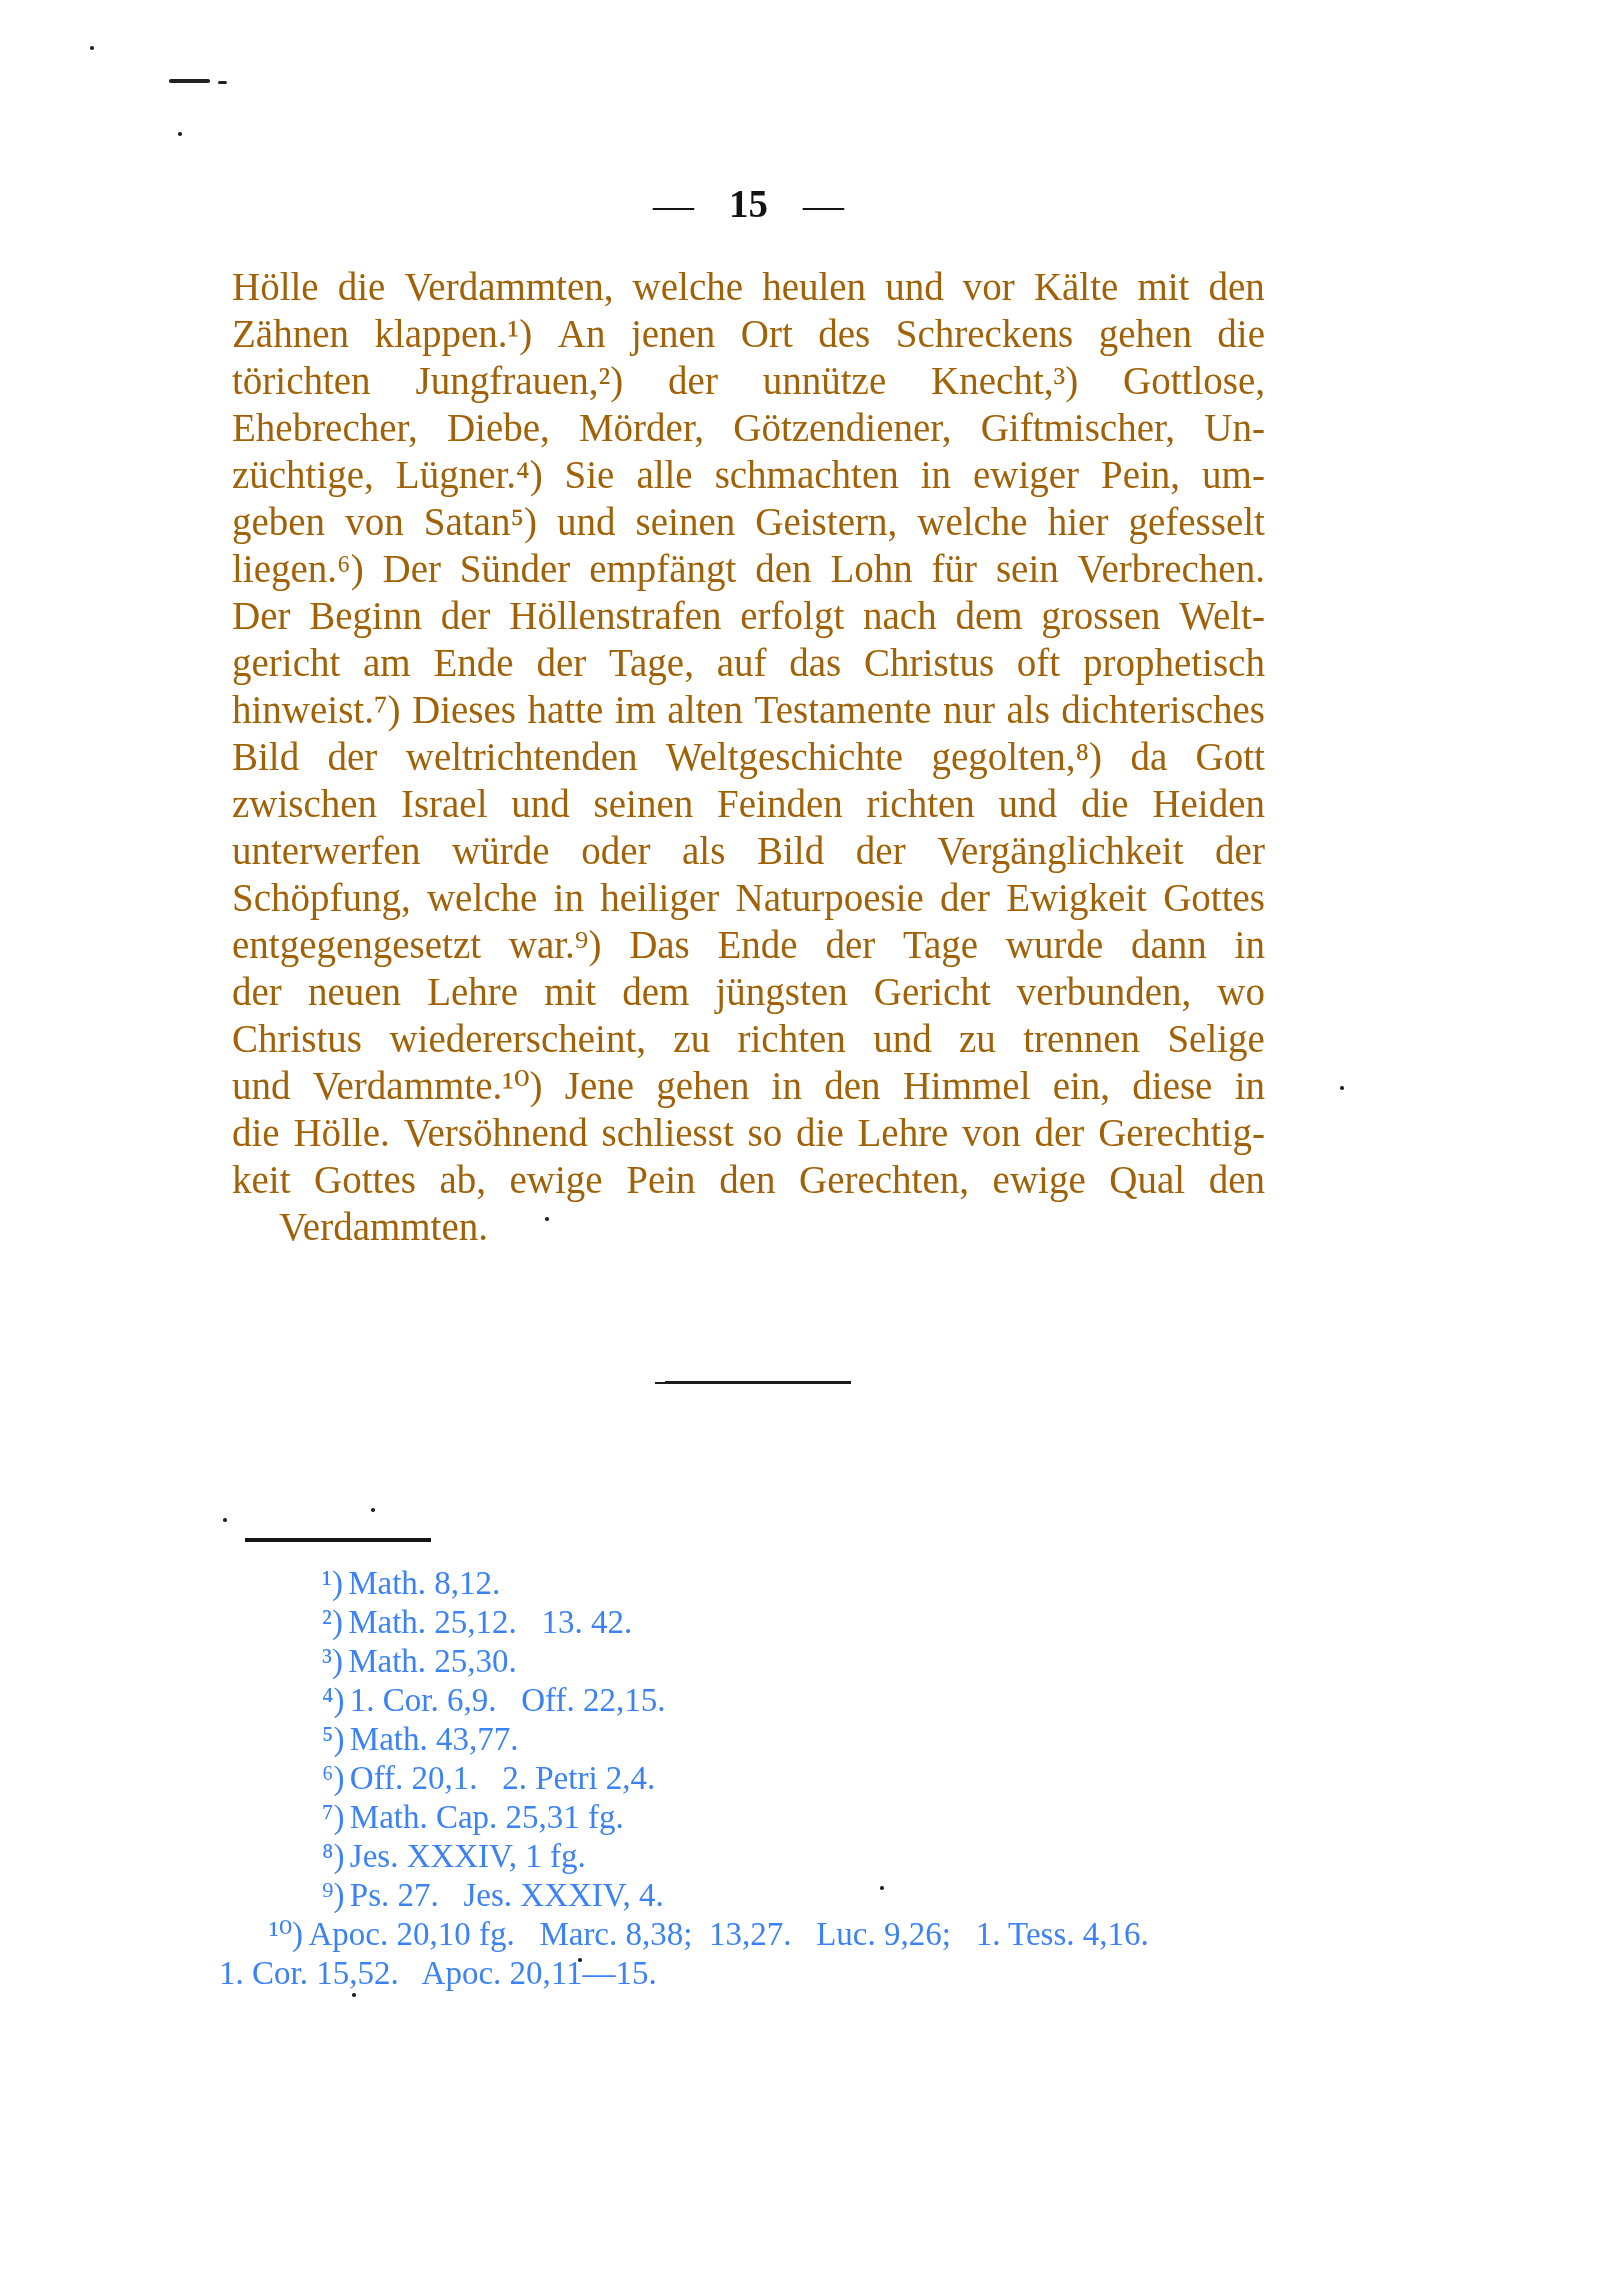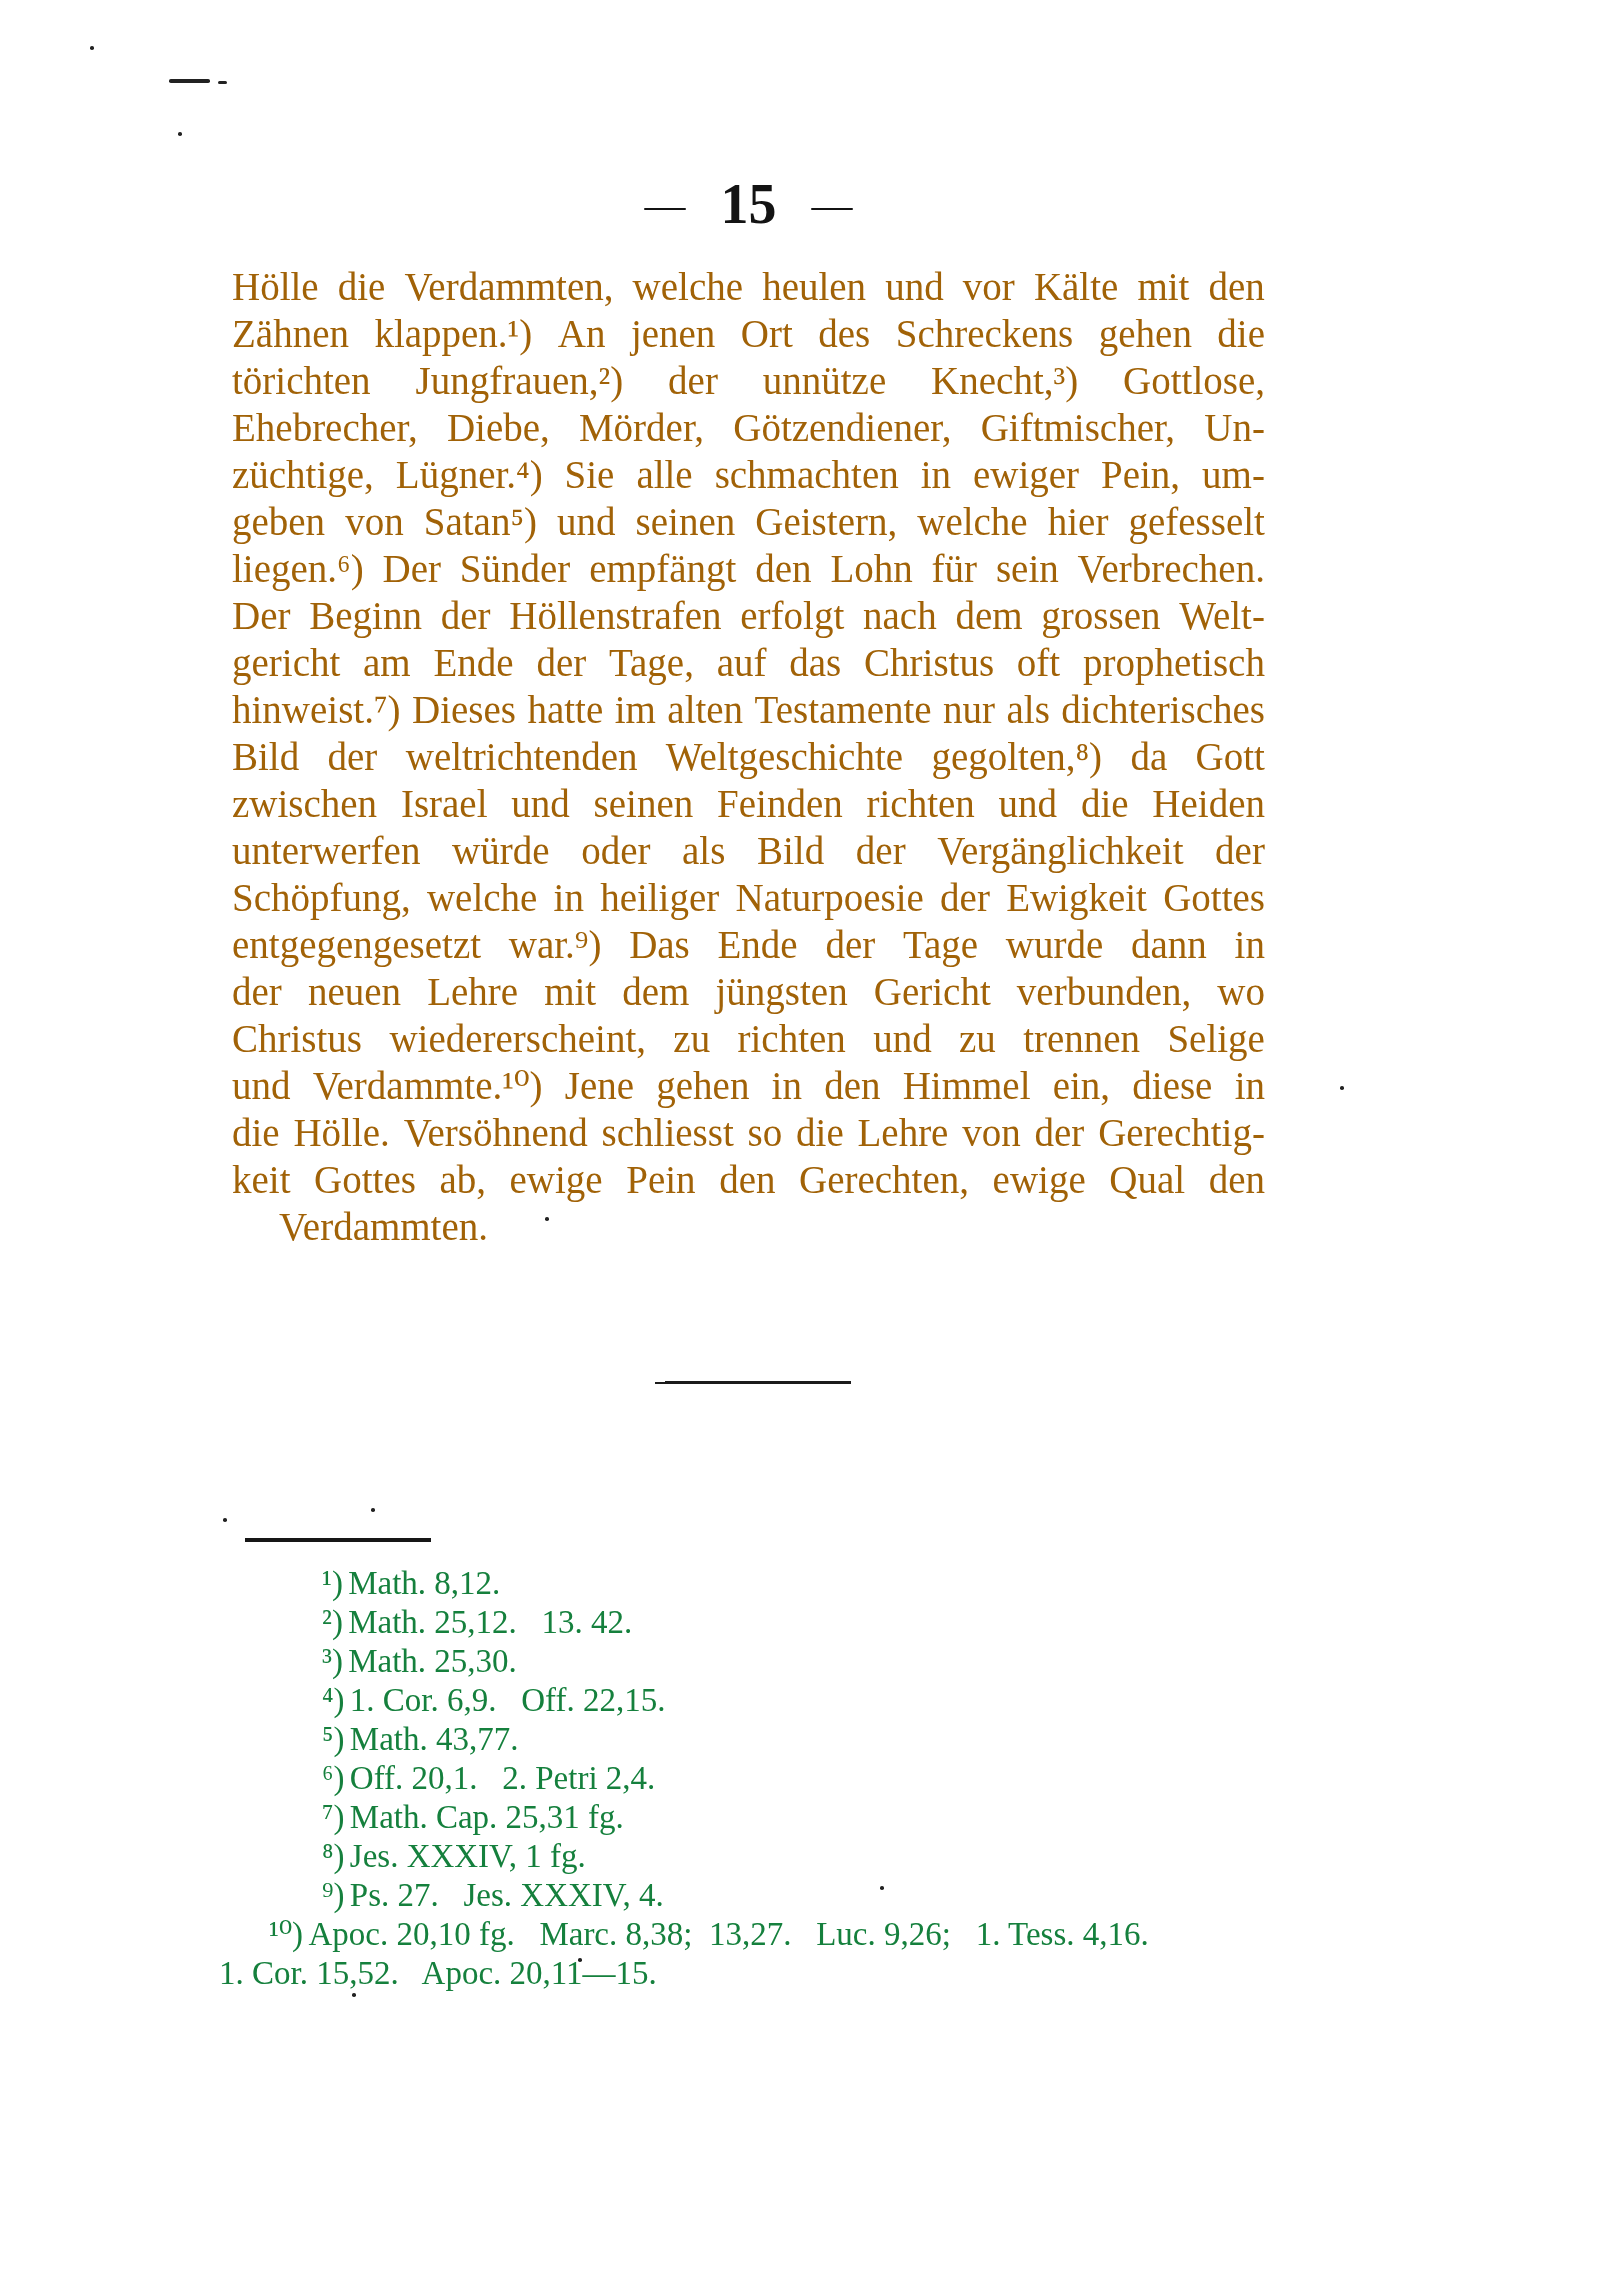--- a/index.html
+++ b/index.html
@@ -13,21 +13,21 @@
     overflow: hidden;
   }
   
   .header {
     position: absolute;
     left: 232px; top: 179px; width: 1033px; height: 49px;
     display: flex; justify-content: center; align-items: center; gap: 35px;
     font-size: 41px; color: #131313;
   }
   .header .dash { letter-spacing: 0; font-weight: 400; }
-  .header .pagenum { font-weight: 700; font-size: 56px; }
+  .header .pagenum { font-weight: 700; font-size: 39px; }
   
   .body-text {
     position: absolute;
     left: 232px; top: 263px; width: 1033px;
     font-size: 39px; line-height: 47px; color: #a16207;
   }
   .body-text .line {
     display: flex; justify-content: space-between;
     height: 47px; white-space: nowrap;
   }
@@ -44,21 +44,21 @@
   
   .footnote-rule {
     position: absolute;
     left: 245px; top: 1538px; width: 186px; height: 3.5px;
     background: #161616;
   }
   
   .footnotes {
     position: absolute;
     left: 219px; top: 1564px; width: 1103px;
-    font-size: 33px; line-height: 39px; color: #15803d;
+    font-size: 33px; line-height: 39px; color: #3b82f6;
   }
   .footnote { height: 39px; padding-left: 103px; white-space: pre; }
   .footnote.wide-marker { padding-left: 50px; }
   .footnote.cont { padding-left: 0; }
   .footnote .fn-marker { margin-right: 5.3px; }
   
   .artifact { position: absolute; background: #222222; border-radius: 1.8px; }
 </style>
 </head>
 <body>

